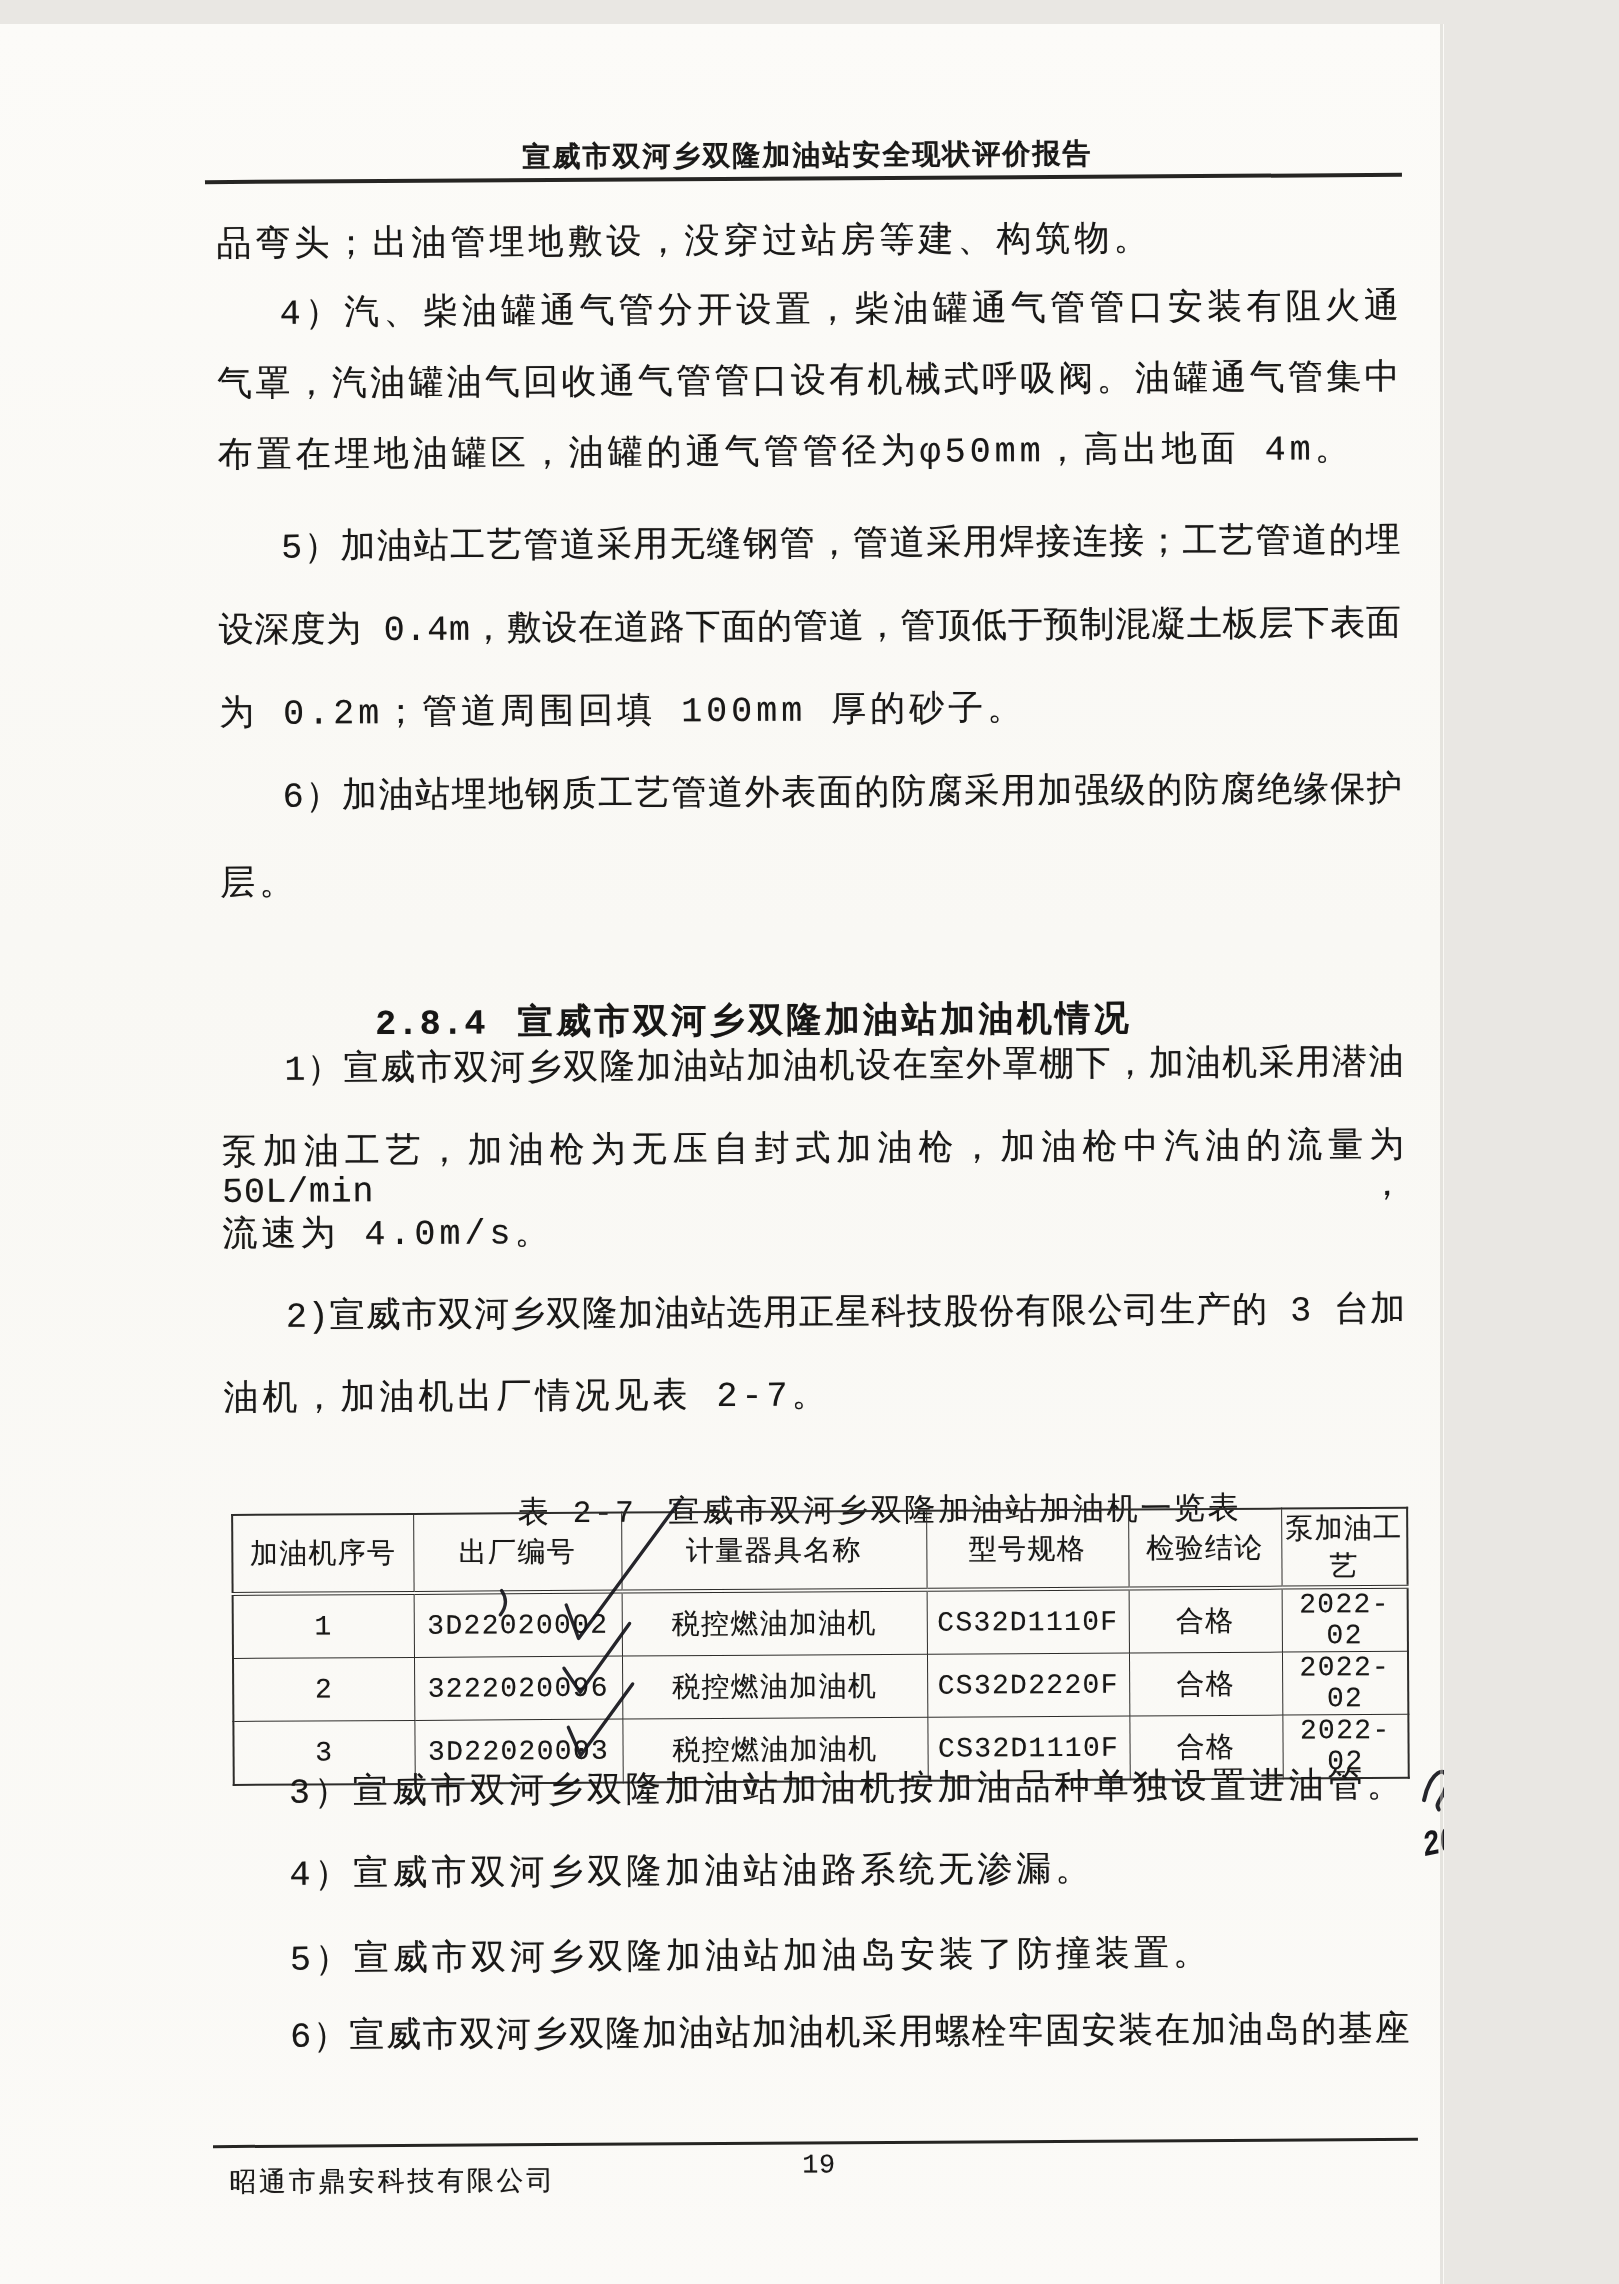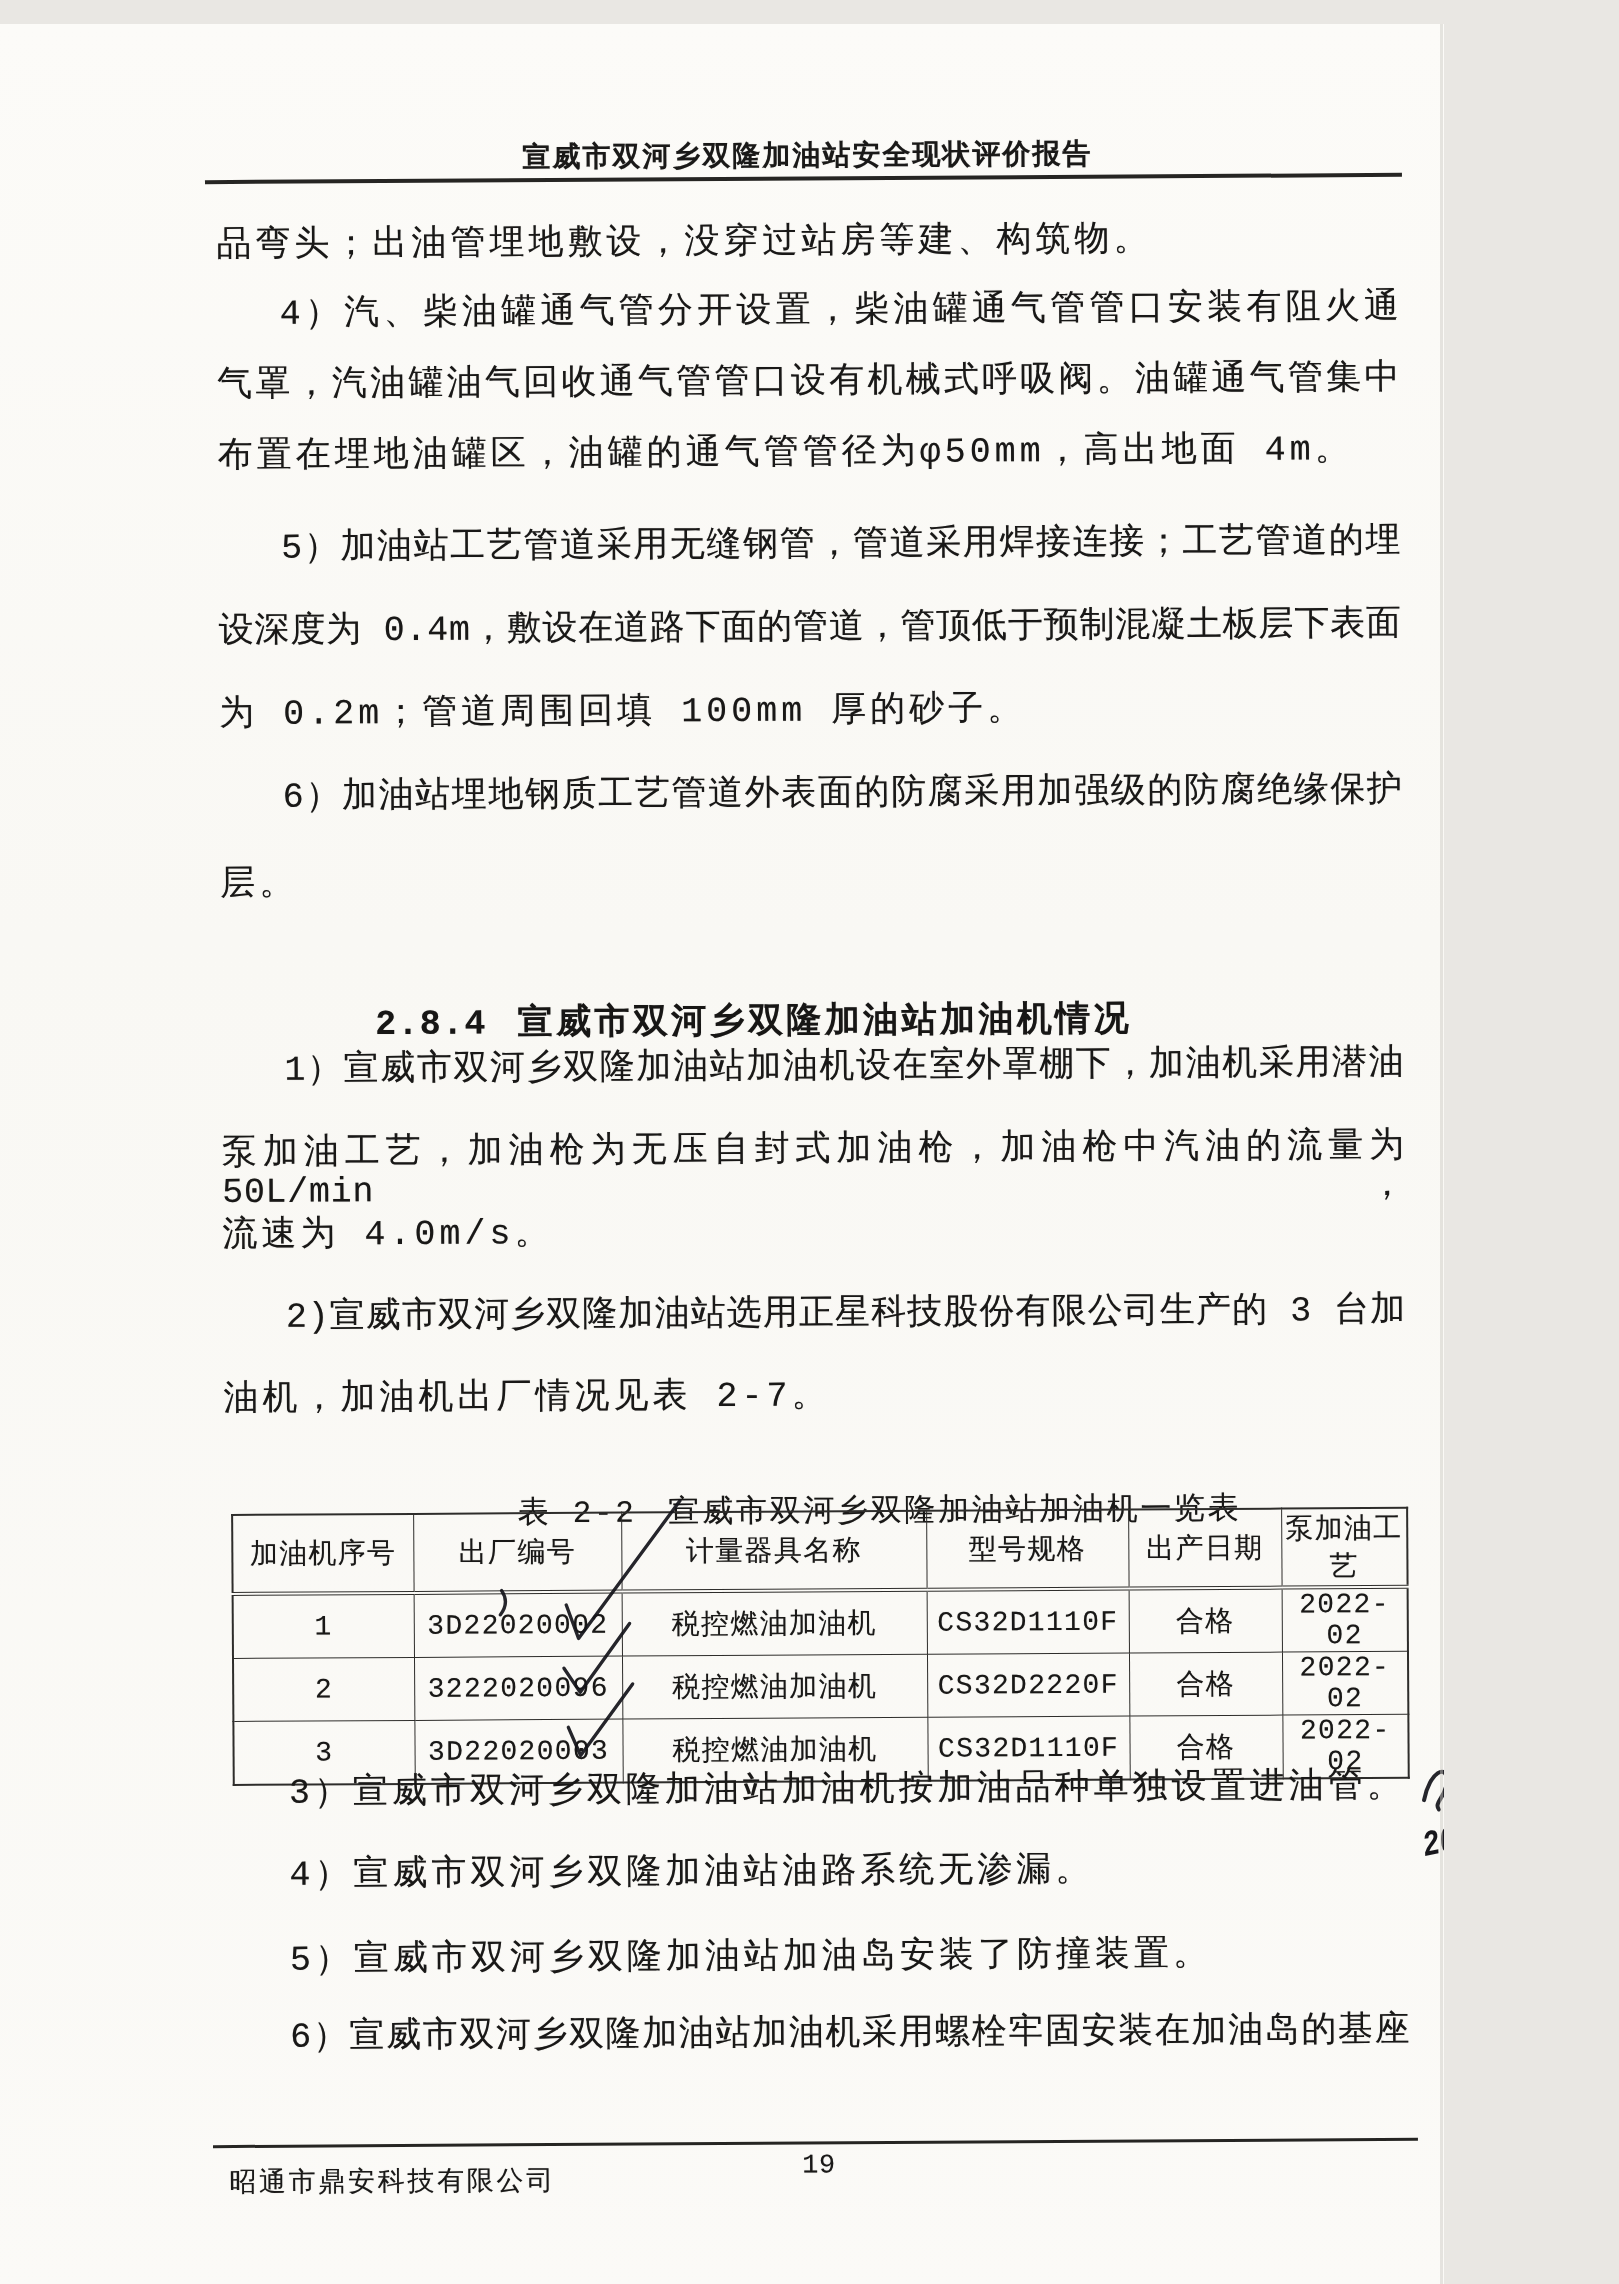--- a/index.html
+++ b/index.html
@@ -93,39 +93,39 @@
       <span class="num">2.8.4</span><span class="ttl">宣威市双河乡双隆加油站加油机情况</span>
     </div>
 
     <div class="line j in inktext" style="top:1025px">1）宣威市双河乡双隆加油站加油机设在室外罩棚下，加油机采用潜油</div>
     <div class="line j inktext" style="top:1108px">泵加油工艺，加油枪为无压自封式加油枪，加油枪中汽油的流量为 50L/min，</div>
     <div class="line nat inktext" style="top:1190px">流速为 4.0m/s。</div>
     <div class="line j in inktext" style="top:1272px">2)宣威市双河乡双隆加油站选用正星科技股份有限公司生产的 3 台加</div>
     <div class="line nat inktext" style="top:1354px">油机，加油机出厂情况见表 2-7。</div>
 
     <div class="caption inktext">
-      <span class="cap-label">表 2-2</span><span>宣威市双河乡双隆加油站加油机一览表</span>
+      <span class="cap-label">表 2-7</span><span>宣威市双河乡双隆加油站加油机一览表</span>
     </div>
 
     <table class="pump inktext">
       <colgroup>
         <col style="width:181px">
           <col style="width:208px">
           <col style="width:305px">
         <col style="width:202px">
           <col style="width:153px">
           <col style="width:126px">
       </colgroup>
       <tbody>
           <tr>
         <th>加油机序号</th>
         <th>出厂编号</th>
         <th>计量器具名称</th>
         <th>型号规格</th>
-        <th>出产日期</th>
+        <th>检验结论</th>
         <th>泵加油工艺</th>
       </tr>
       <tr>
         <td>1</td>
         <td>3D22020002</td>
         <td>税控燃油加油机</td>
         <td>CS32D1110F</td>
         <td>合格</td>
         <td>2022-02</td>
       </tr>

